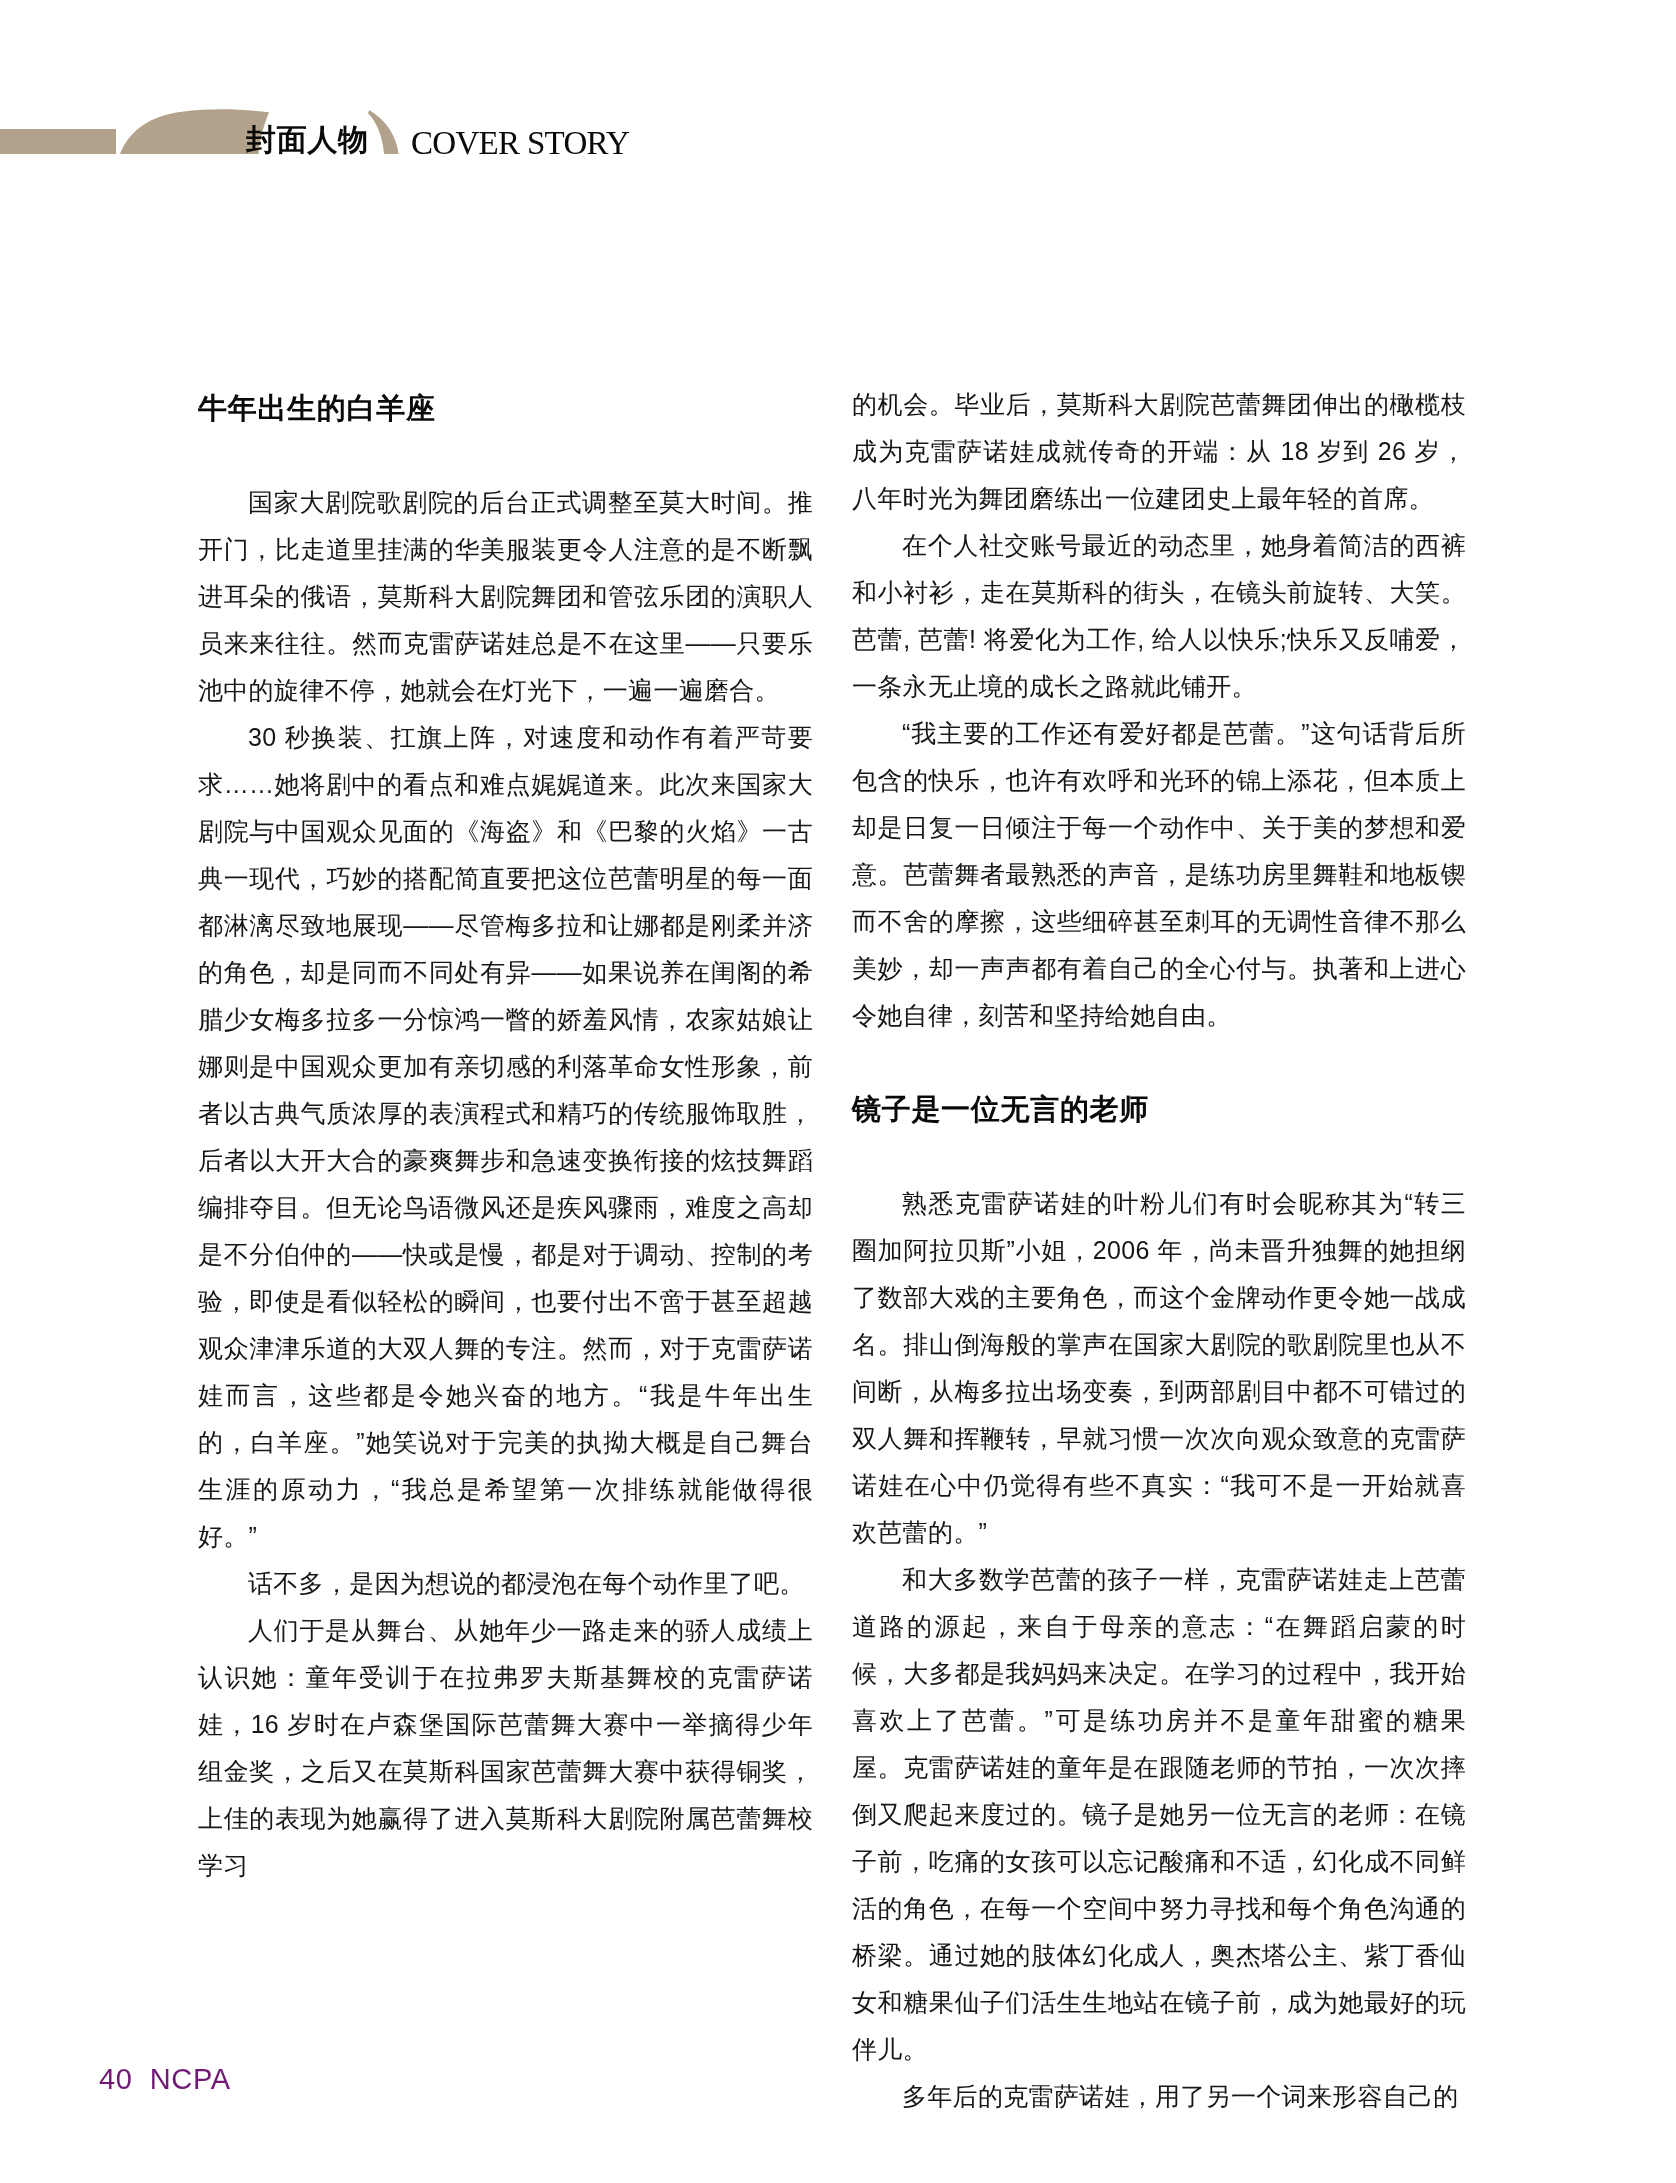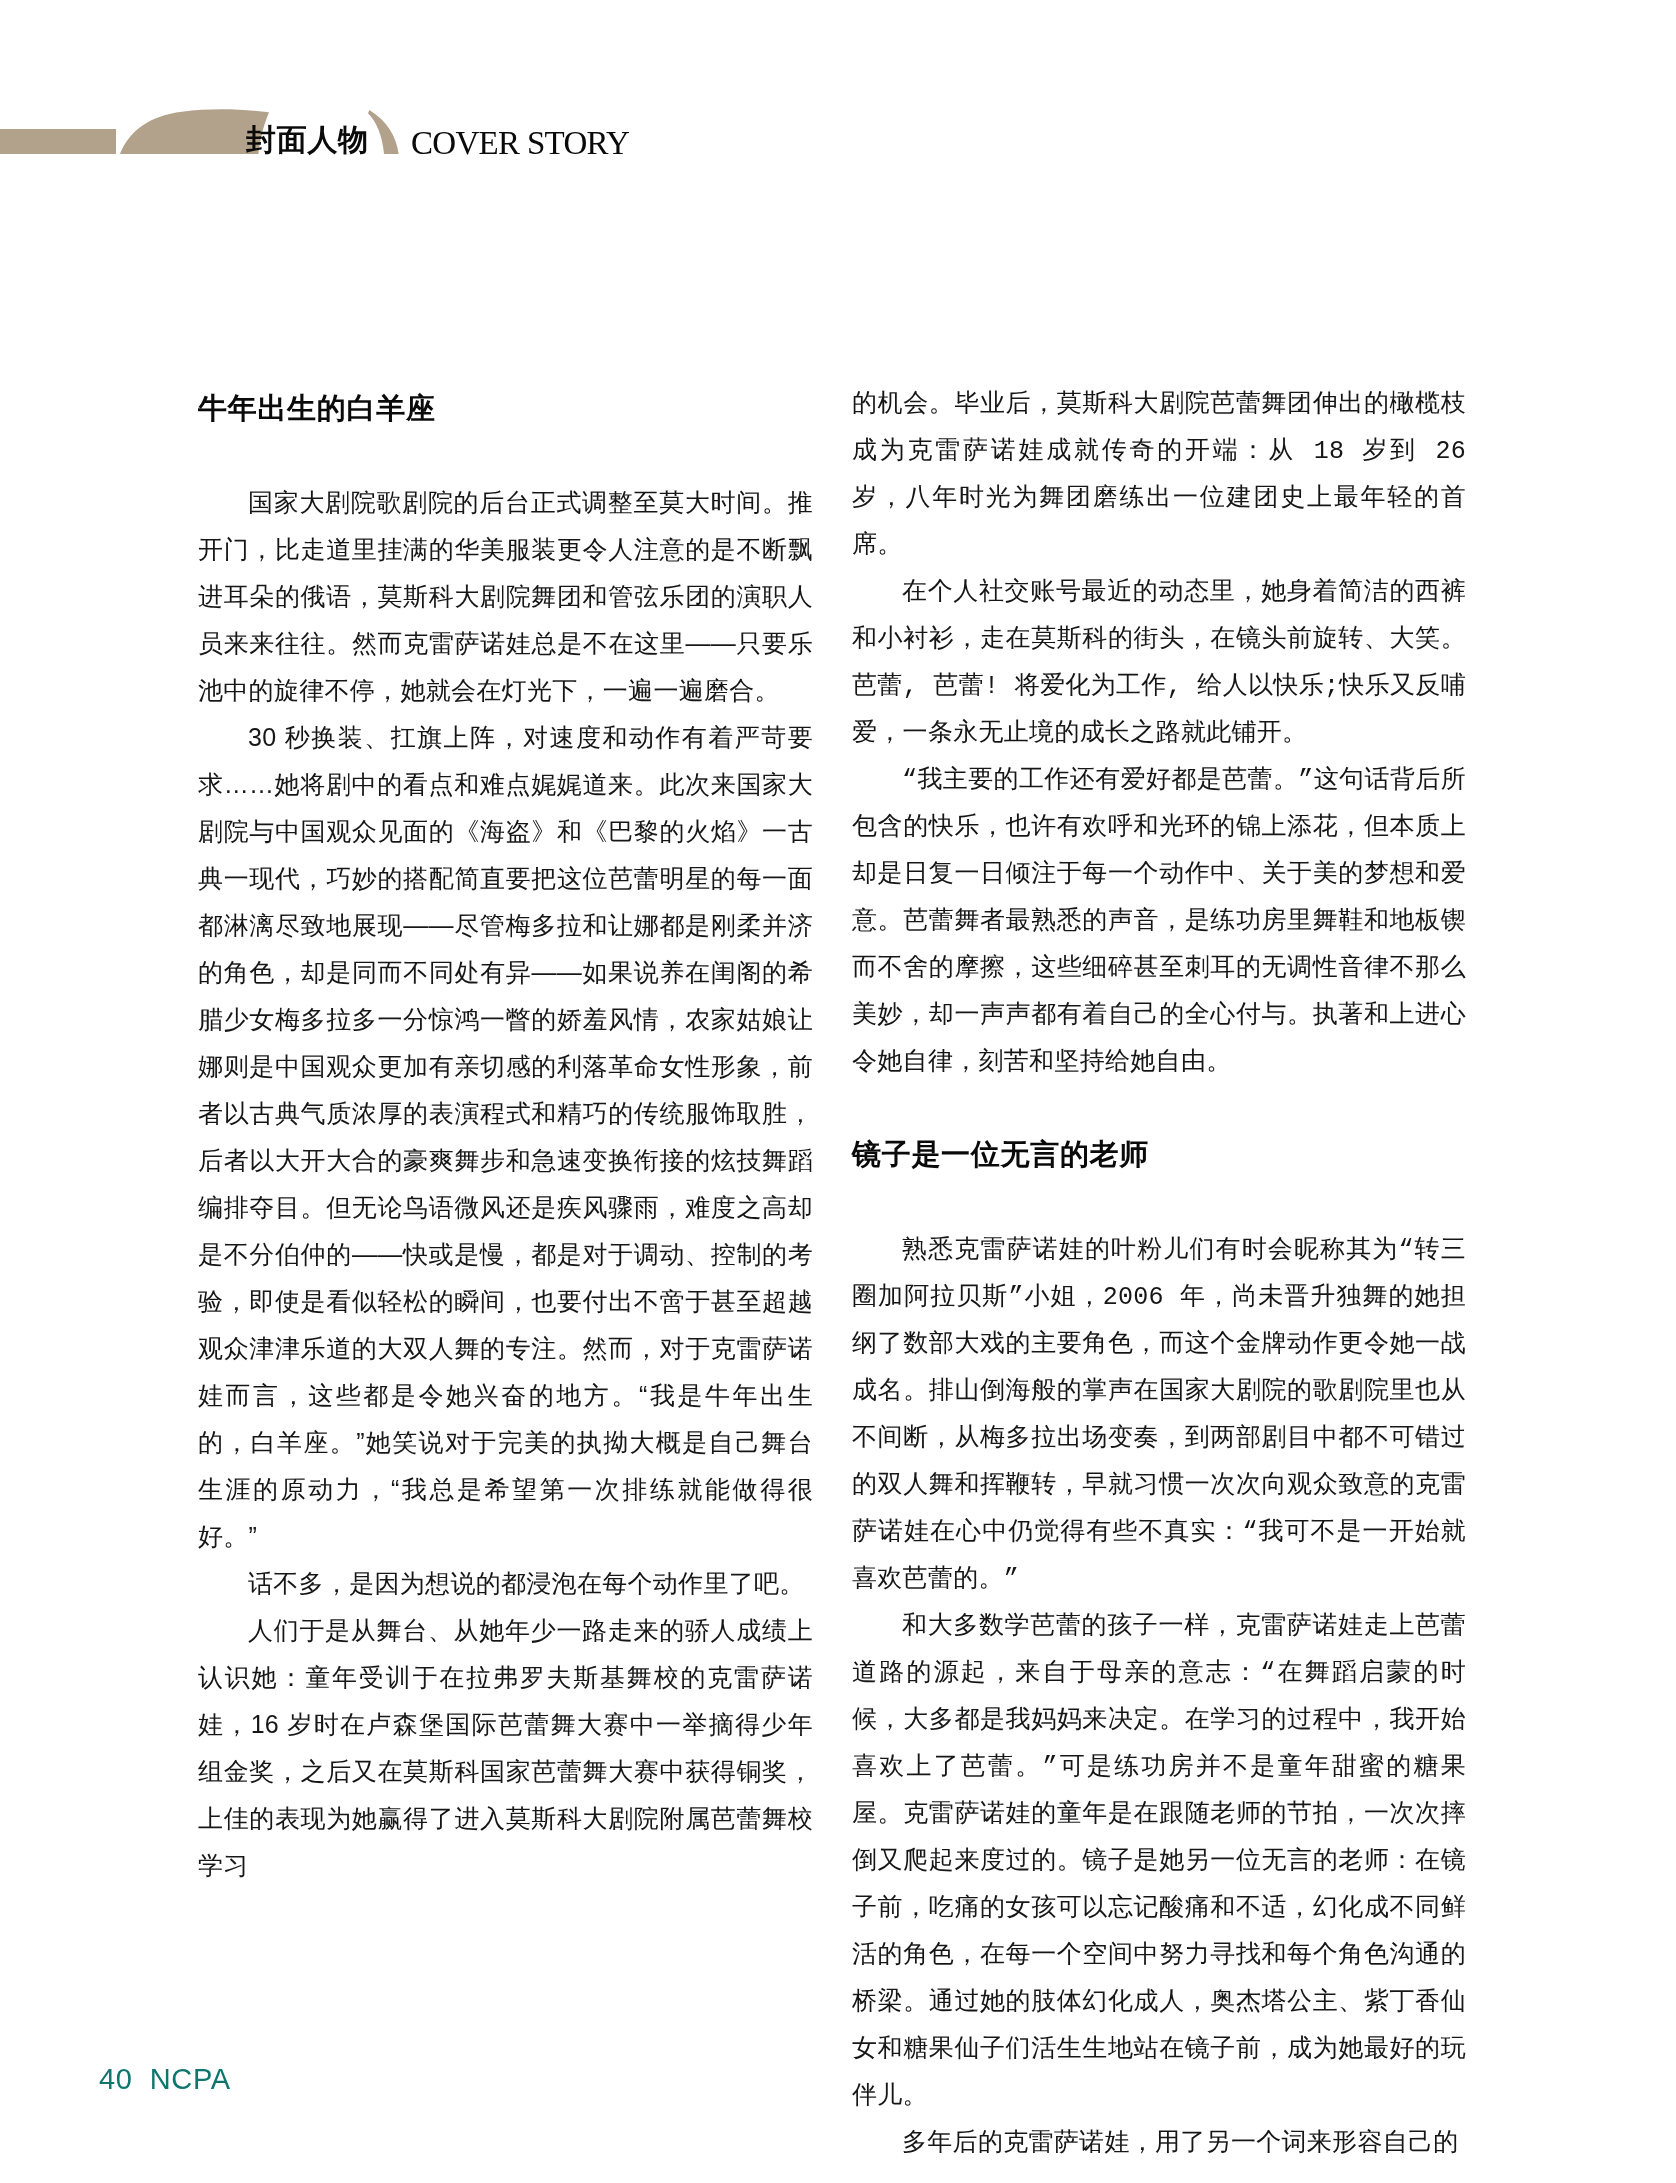--- a/index.html
+++ b/index.html
@@ -66,21 +66,21 @@
     position: absolute;
     top: 381px;
     left: 0;
     width: 1676px;
   }
   .col {
     position: absolute;
     top: 0;
   }
   .col-left  { left: 198px;  width: 615px; }
-  .col-right { left: 852px; width: 614px; font-family: Liberation Mono, monospace; }
+  .col-right { left: 852px; width: 614px; }
 
   .col .para {
     margin: 0;
     font-size: 25px;
     line-height: 47px;
     text-align: justify;
     text-justify: inter-ideograph;
     letter-spacing: 0.3px;
     color: #161616;
   }
@@ -95,21 +95,21 @@
     color: #0a0a0a;
   }
   .col .col-heading:first-child { margin-top: 4px; }
 
   
   .folio {
     position: absolute;
     left: 99px; top: 2061px;
     font-size: 29px;
     line-height: 37px;
-    color: #0f766e;
+    color: #701a75;
     letter-spacing: 0.7px;
     white-space: nowrap;
   }
   .folio .folio-num { margin-right: 17px; }
 </style>
 </head>
 <body>
 
 <div class="page">
 

